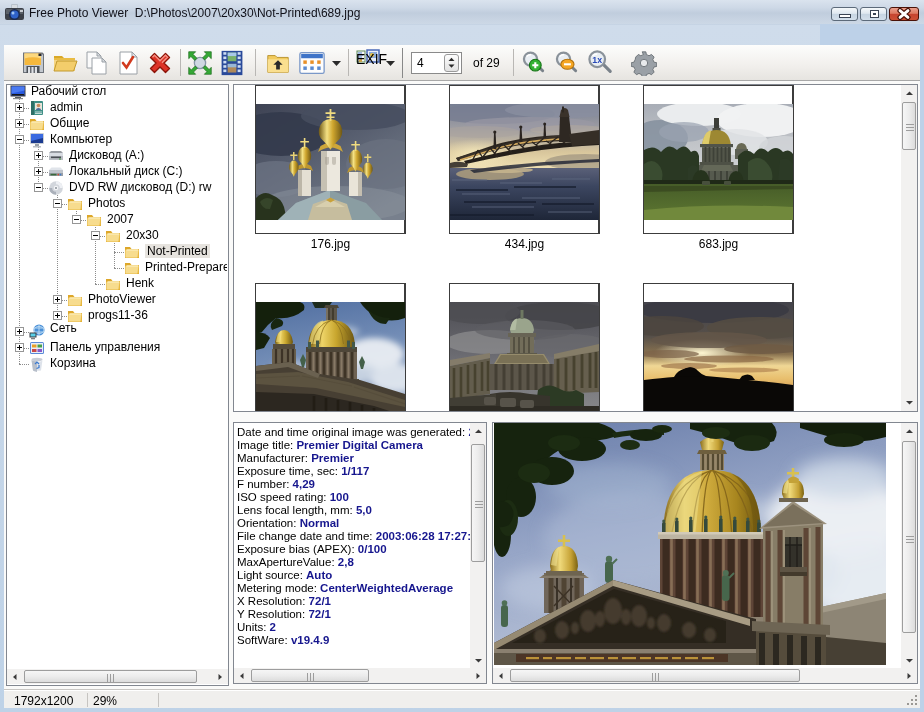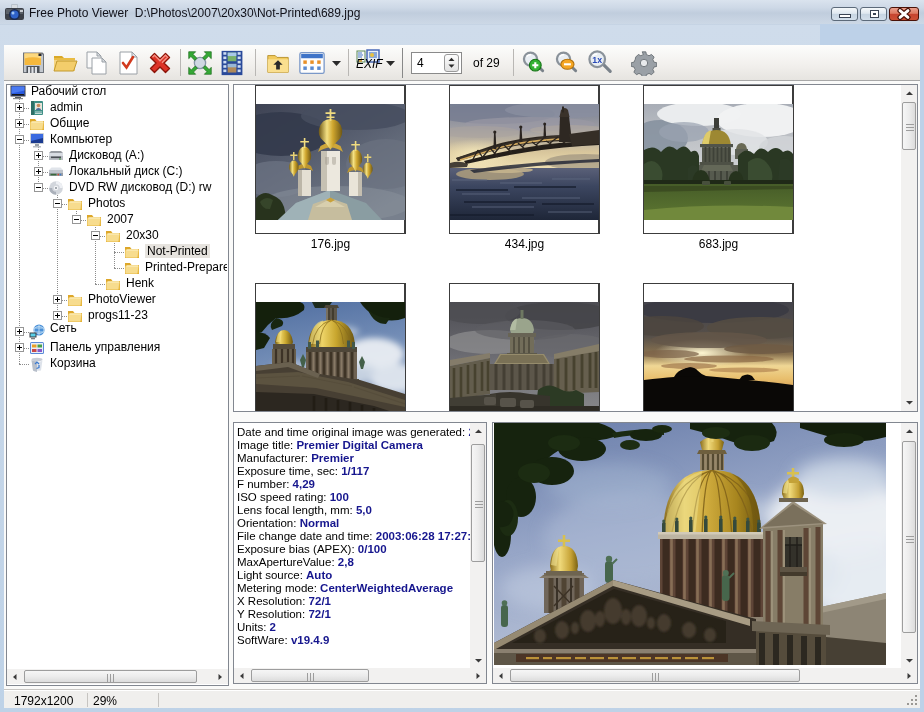--- a/index.html
+++ b/index.html
@@ -187,21 +187,21 @@
 
     <div class="tbtn" style="left:352px;width:26px;height:28px;">
       <svg width="24" height="16" viewBox="0 0 24 16" style="position:absolute;left:0;top:-1px;">
         <rect x="1" y="2" width="8" height="11" fill="#f8f8f8" stroke="#5a8a5a" stroke-width="1"></rect>
         <path d="M2 4 h4 M2 6 h5 M2 8 h4" stroke="#4a7ac8" stroke-width="1"></path>
         <path d="M3 13 v-2 l3 -2 v4" fill="#caa24a"></path>
         <rect x="11" y="1" width="12" height="12" fill="#e8eef8" stroke="#4a6ab8" stroke-width="1.5"></rect>
         <rect x="13" y="3" width="8" height="6" fill="#8aa8d8"></rect>
         <circle cx="16" cy="6" r="2" fill="#e8c040"></circle>
       </svg>
-      <span style="position:absolute;left:0px;top:7px;font-size:12px;letter-spacing:0;font-style:italic;">EXIF</span>
+      <span style="position:absolute;left:0px;top:1px;font-size:14px;letter-spacing:0;">EXIF</span>
     </div>
     <svg class="tbtn" style="left:381px;width:12px;" width="12" height="26" viewBox="0 0 12 26">
         <path d="M1 11 h9 l-4.5 5 z" fill="#2a2a2a"></path>
       </svg>
     <div class="tsep" style="left:398px;background:#888;height:30px;top:3px;"></div>
 
     <div style="position:absolute;left:407px;top:7px;width:51px;height:22px;background:#fff;border:1px solid #8a8a8a;">
       <span style="position:absolute;left:5px;top:3px;font-size:12px;">4</span>
       <div style="position:absolute;right:2px;top:1px;width:15px;height:18px;border:1px solid #9a9a9a;border-radius:3px;background:linear-gradient(to bottom,#fdfdfd,#e2e2e2);">
         <svg width="13" height="16" viewBox="0 0 13 16">
@@ -412,21 +412,21 @@
 <span class="ebox" style="left:46px;top:226px;">
           <span class="h"></span>
           <span class="v"></span>
         </span>
 <svg class="ticon" style="left:60px;top:223px;" width="16" height="16" viewBox="0 0 16 16">
           <path d="M1 3 h5 l1.5 2 H15 v9 H1 z" fill="#dda72a"></path>
           <path d="M1.5 5.5 h13 v8 h-13 z" fill="#f0c85c"></path>
           <path d="M1.5 13.5 v-7 l2 -1 h11 v1 l-1.5 7 z" fill="#f7dc8e"></path>
           <path d="M2.5 6 h11.5" stroke="#fdf2c8" stroke-width="1"></path>
         </svg>
-<span class="tlabel" style="left:81px;top:223px;">progs11-23</span>
+<span class="tlabel" style="left:81px;top:223px;">progs11-36</span>
 <div class="doth" style="left:17px;top:247px;width:5px;"></div>
 <span class="ebox" style="left:8px;top:242px;">
           <span class="h"></span>
           <span class="v"></span>
         </span>
 <svg class="ticon" style="left:22px;top:239px;" width="16" height="16" viewBox="0 0 16 16">
           <circle cx="10" cy="6" r="5.5" fill="#4a90d8"></circle>
           <path d="M5 6 a5 3.5 0 0 1 10 0 a5 3.5 0 0 1 -10 0" fill="none" stroke="#b8d8f2" stroke-width="1"></path>
           <path d="M10 0.5 v11 M4.8 4 h10.4 M4.8 8 h10.4" stroke="#b8d8f2" stroke-width="1" fill="none"></path>
           <rect x="0.5" y="8.5" width="7" height="5" fill="#3a3d42"></rect>

